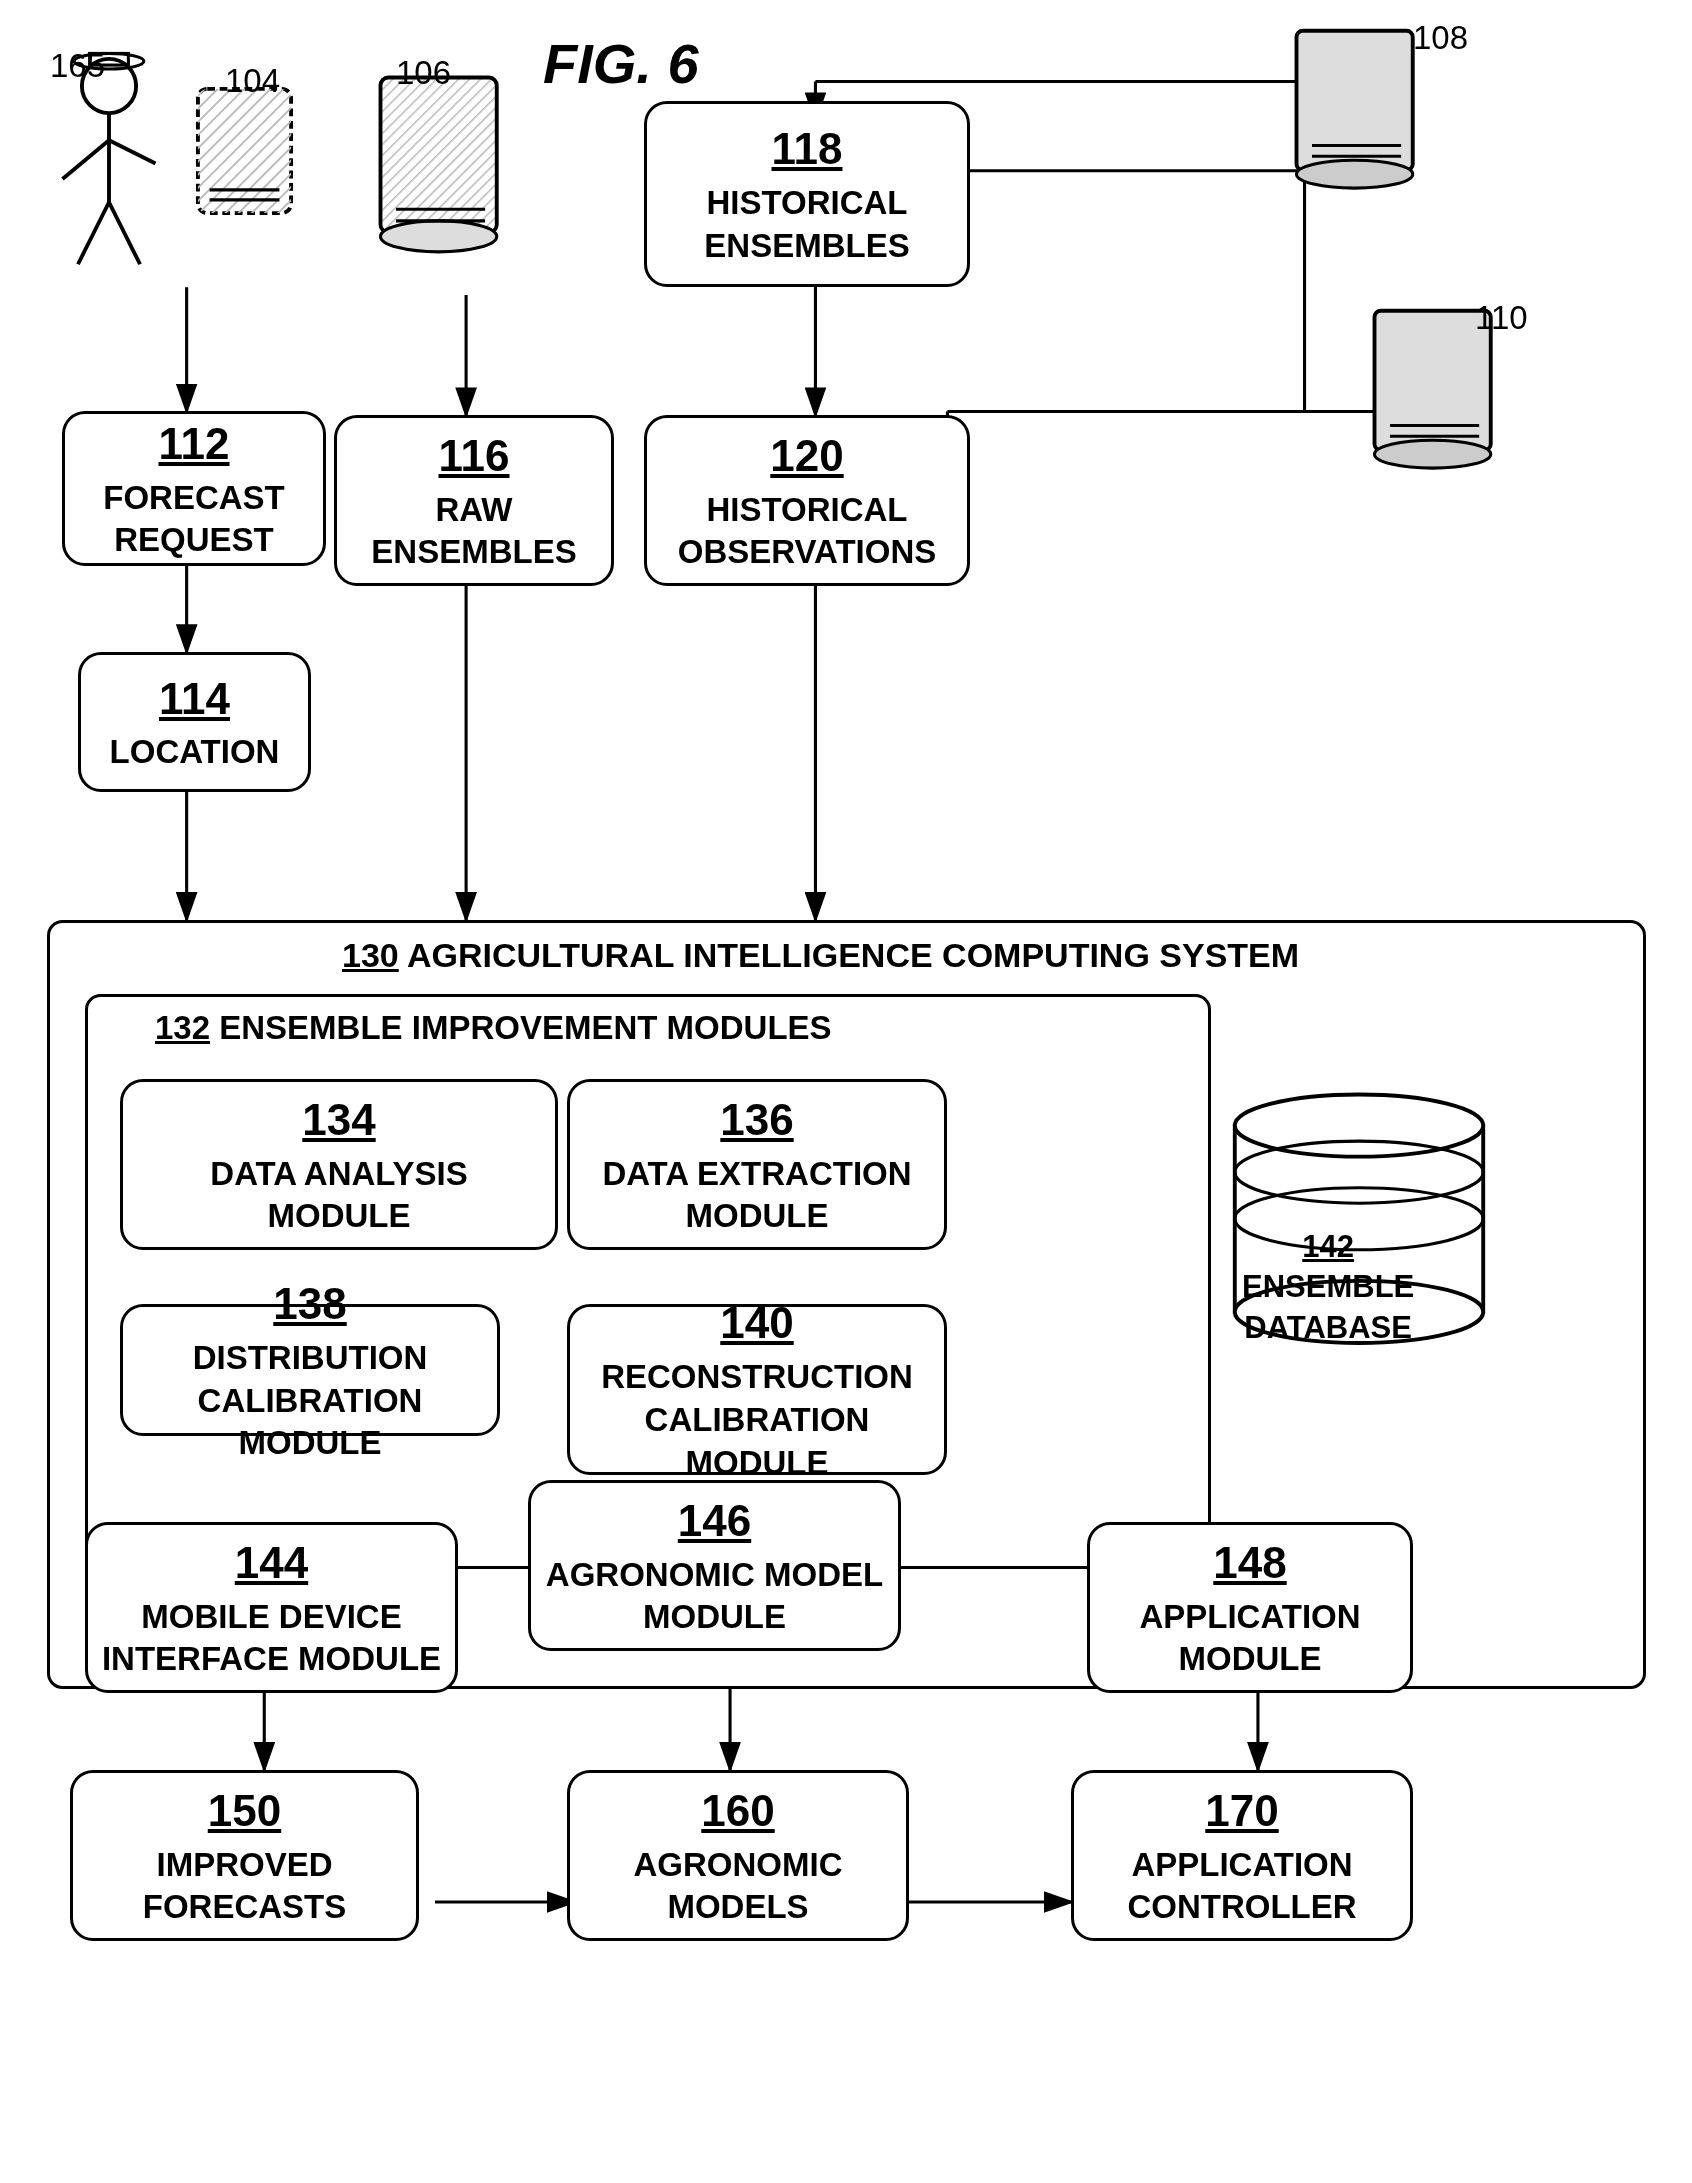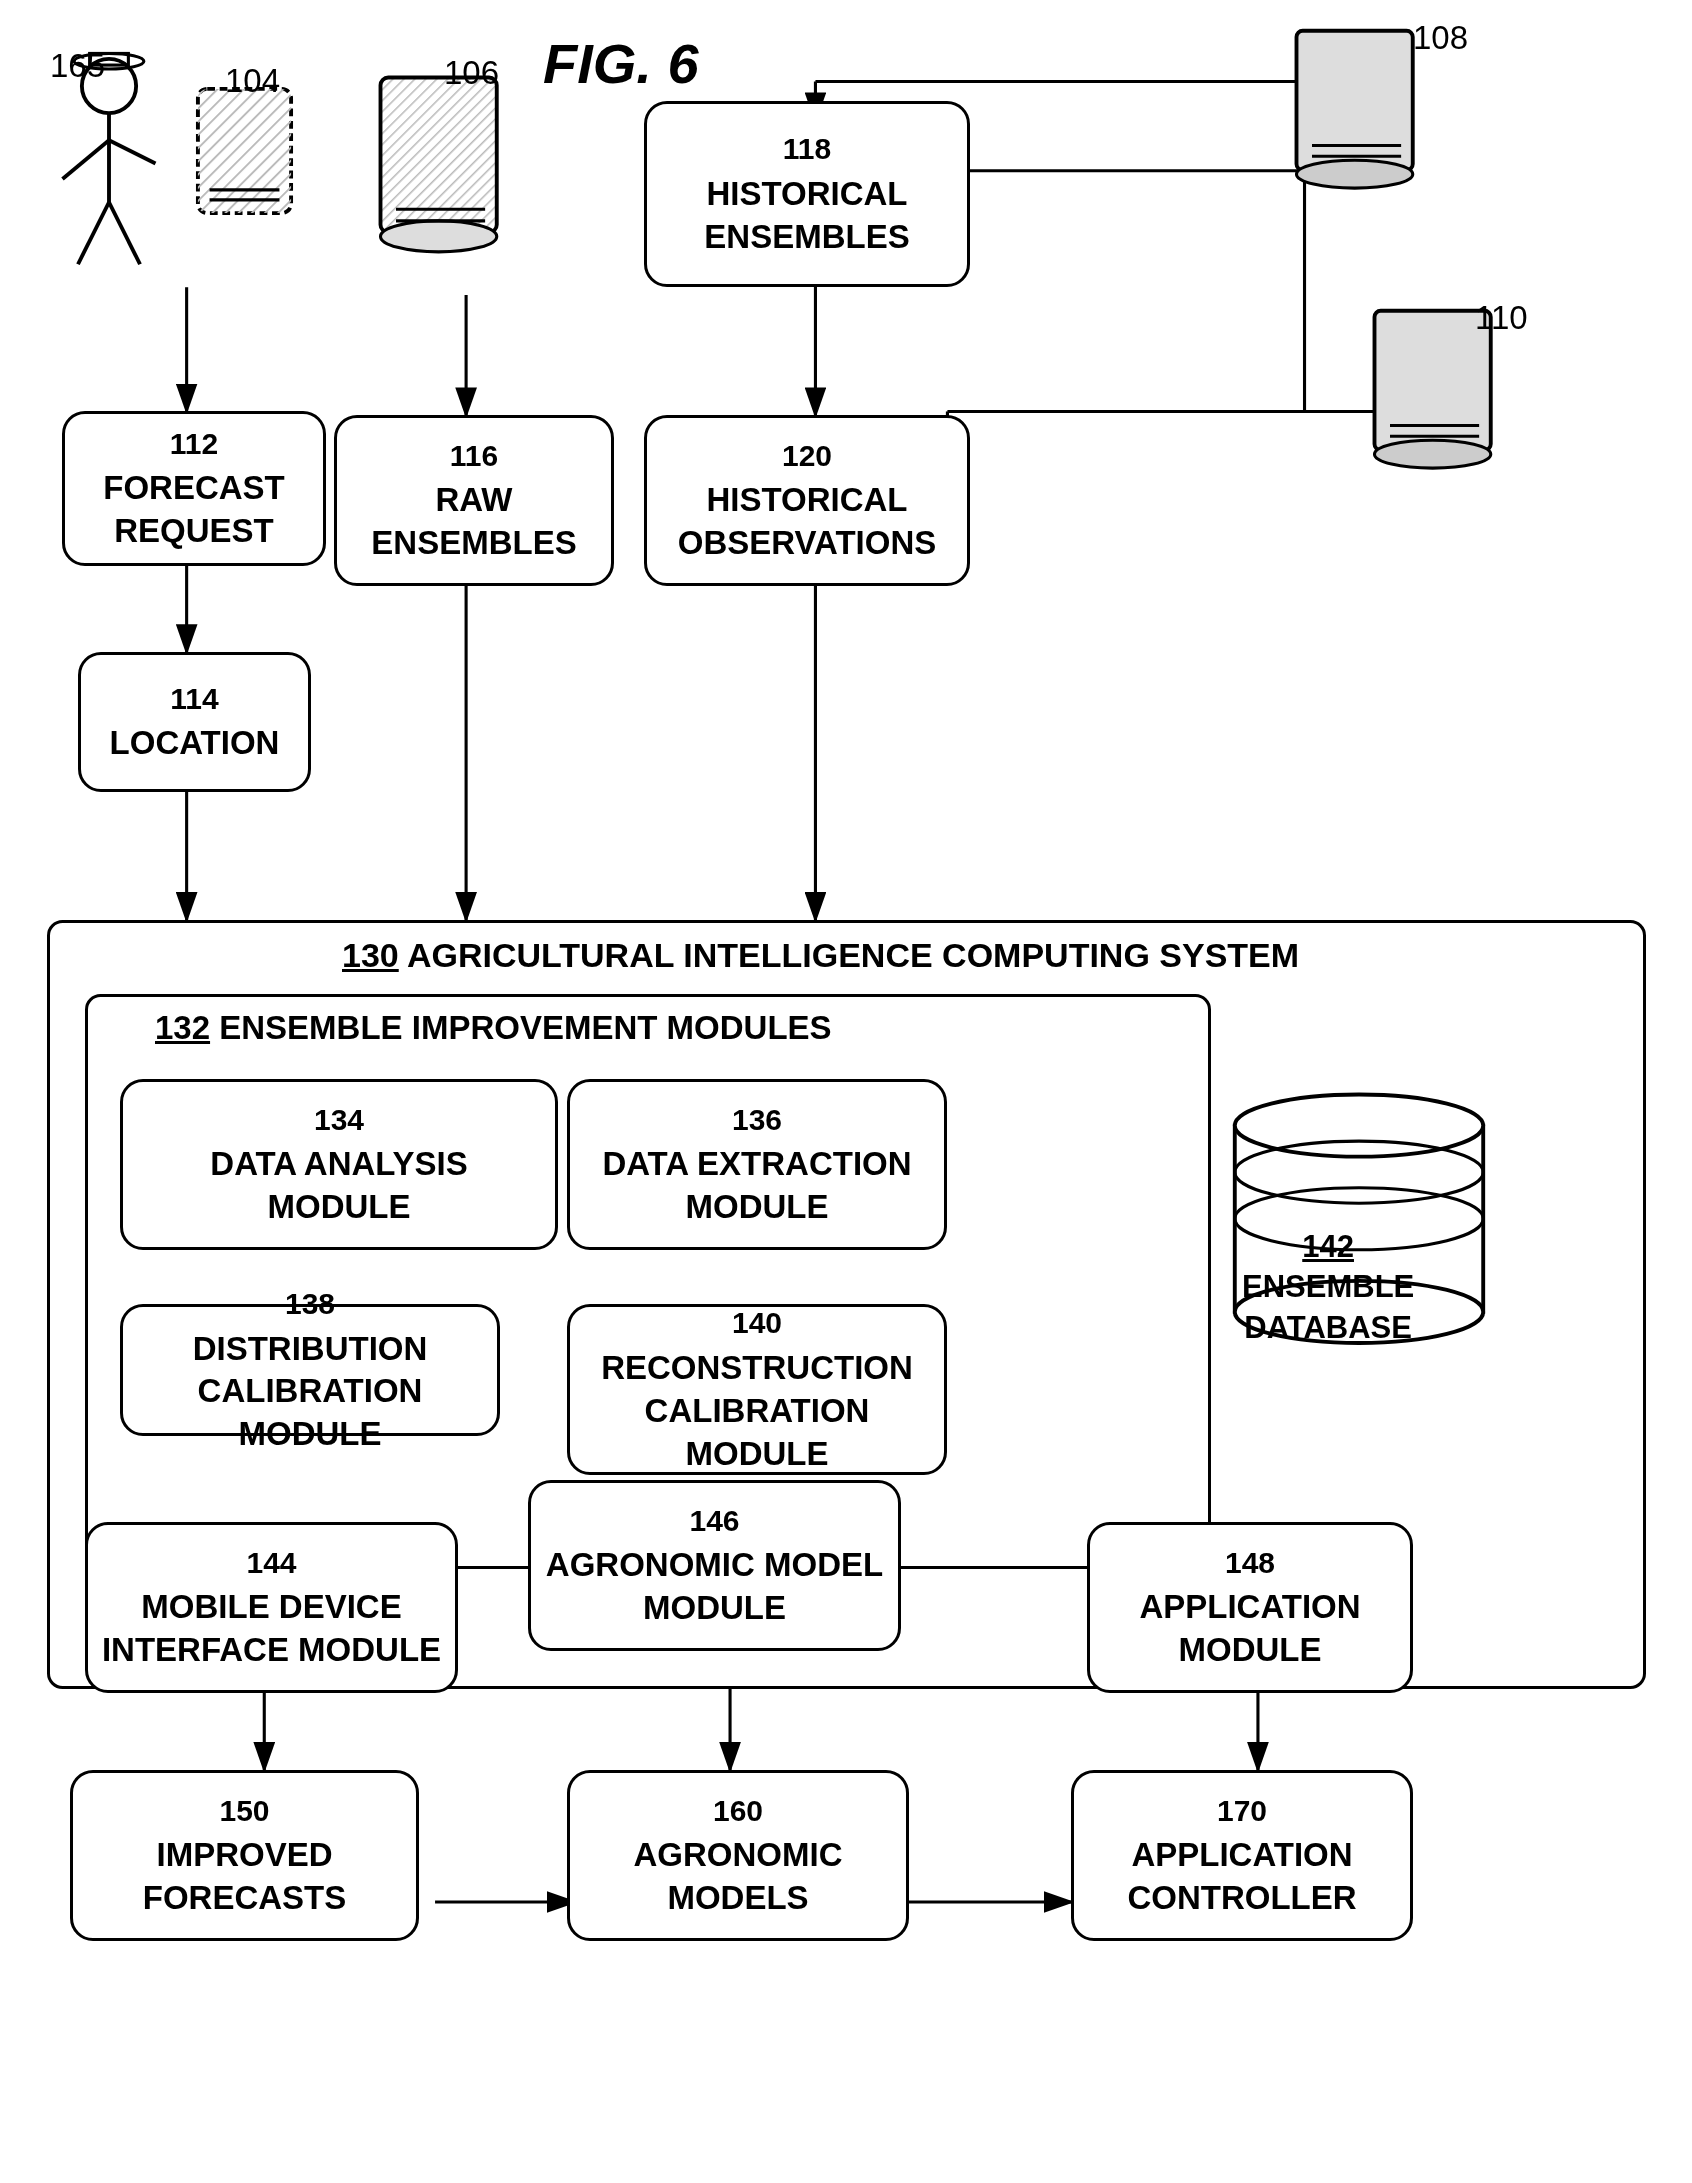--- a/index.html
+++ b/index.html
@@ -47,21 +47,22 @@
       justify-content: center;
       text-align: center;
       background: #fff;
       font-size: 33px;
       font-weight: bold;
       line-height: 1.3;
       padding: 11.6px;
     }
 
     .box .ref {
-      font-size: 30px;
+      text-decoration: underline;
+      font-size: 44px;
       margin-bottom: 4.7px;
     }
 
     
     .outer-box {
       position: absolute;
       border: 3.1px solid #000;
       border-radius: 15.5px;
       background: #fff;
     }
@@ -187,21 +188,21 @@
 
       <rect x="20" y="20" width="150" height="200" rx="10" fill="url(#hatch106)" stroke="#000" stroke-width="5"></rect>
 
       <ellipse cx="95" cy="225" rx="75" ry="20" fill="#ddd" stroke="#000" stroke-width="4"></ellipse>
 
       <line x1="40" y1="190" x2="155" y2="190" stroke="#000" stroke-width="4"></line>
       <line x1="40" y1="205" x2="155" y2="205" stroke="#000" stroke-width="4"></line>
     </svg>
   </div>
 
-  <div class="ref-label" style="top:54px; left:396px;margin-left:48px;">106</div>
+  <div class="ref-label" style="top:54px; left:396px;">106</div>
 
   <div style="position:absolute; top:23px; left:1281px;">
     <svg width="155" height="186" viewBox="0 0 200 240">
       <rect x="20" y="10" width="150" height="180" rx="8" fill="#ddd" stroke="#000" stroke-width="5"></rect>
       <ellipse cx="95" cy="195" rx="75" ry="18" fill="#ccc" stroke="#000" stroke-width="4"></ellipse>
       <line x1="40" y1="158" x2="155" y2="158" stroke="#000" stroke-width="4"></line>
       <line x1="40" y1="172" x2="155" y2="172" stroke="#000" stroke-width="4"></line>
     </svg>
   </div>
   <div class="ref-label" style="top:19.4px; left:1413px;">108</div>

